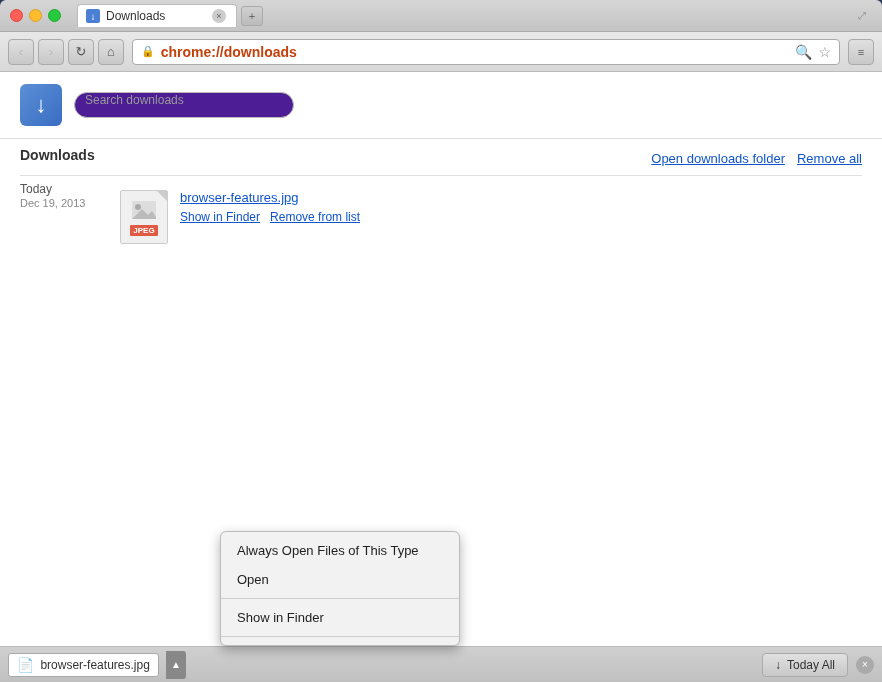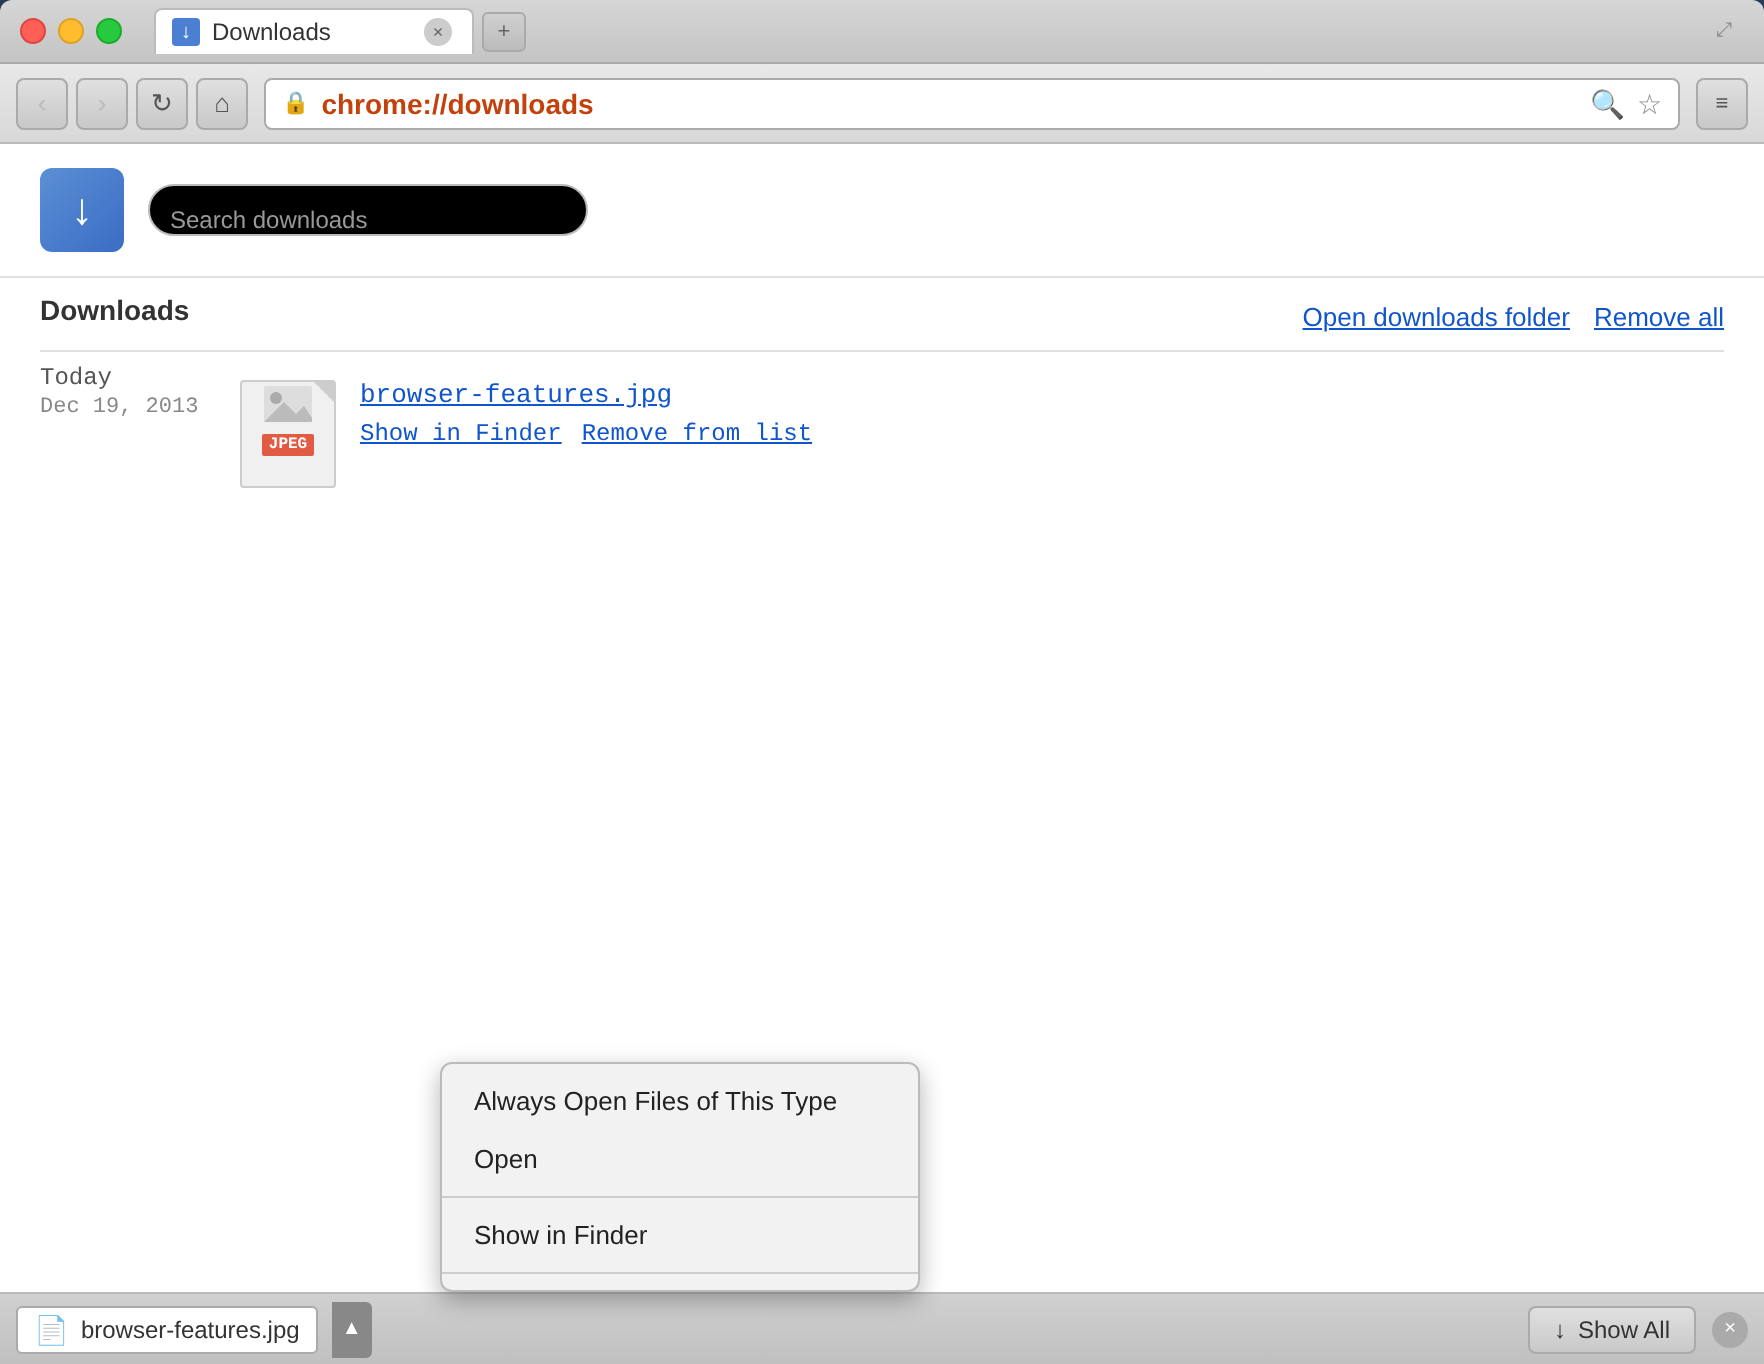--- a/index.html
+++ b/index.html
@@ -233,28 +233,28 @@
       display: flex;
       align-items: center;
       justify-content: center;
       color: white;
       font-size: 22px;
     }
 
     .search-box {
       width: 220px;
       height: 26px;
-      background: #000000;
+      background: #4c1d95;
       border: 1px solid #bbb;
       border-radius: 13px;
       padding: 0 10px;
       font-size: 12px;
       color: #999;
       display: flex;
-      align-items: flex-end;
+      align-items: flex-start;
     }
 
     .header-actions {
       margin-left: auto;
       display: flex;
       gap: 12px;
       align-items: center;
     }
 
     .header-link {
@@ -296,21 +296,21 @@
 
     .file-icon {
       width: 48px;
       height: 54px;
       background: #f0f0f0;
       border: 1px solid #ccc;
       border-radius: 2px;
       display: flex;
       flex-direction: column;
       align-items: center;
-      justify-content: flex-start;
+      justify-content: center;
       font-size: 9px;
       color: #666;
       position: relative;
       flex-shrink: 0;
     }
 
     .file-icon-corner {
       position: absolute;
       top: 0;
       right: 0;
@@ -515,21 +515,21 @@
 
     <div class="downloads-section">
       <div style="display:flex; align-items:center; border-bottom:1px solid #e0e0e0; padding-bottom:6px; margin-bottom:6px;">
         <span class="downloads-title">Downloads</span>
         <div class="header-actions">
           <span class="header-link">Open downloads folder</span>
           <span class="header-link">Remove all</span>
         </div>
       </div>
 
-      <div style="display:flex; gap:20px;font-family:Liberation Mono, monospace;">
+      <div style="display:flex; gap:20px;">
         <div style="min-width:80px;">
           <div class="download-date">
             <span>Today</span><br>
             <span class="date-sub">Dec 19, 2013</span>
           </div>
         </div>
         <div class="download-item">
           <div class="file-icon">
             <div class="file-icon-corner"></div>
             <svg width="28" height="22" viewBox="0 0 28 22">
@@ -553,21 +553,21 @@
 
   <div class="status-bar">
     <div class="status-file">
       <span class="status-file-icon">📄</span>
       <span>browser-features.jpg</span>
     </div>
     <div style="width:20px; height:28px; background:#888; display:flex; align-items:center; justify-content:center; color:white; font-size:10px; cursor:pointer; margin-left:-1px; border-radius:0 3px 3px 0;">▲</div>
 
     <div class="show-all-btn">
       <span>↓</span>
-      <span>Show All</span>
+      <span>Today All</span>
     </div>
     <div class="status-close">
       <span>×</span>
     </div>
 
     <div class="context-menu">
       <div class="context-menu-item">Always Open Files of This Type</div>
       <div class="context-menu-item">Open</div>
       <div class="context-menu-separator"></div>
       <div class="context-menu-item">Show in Finder</div>

